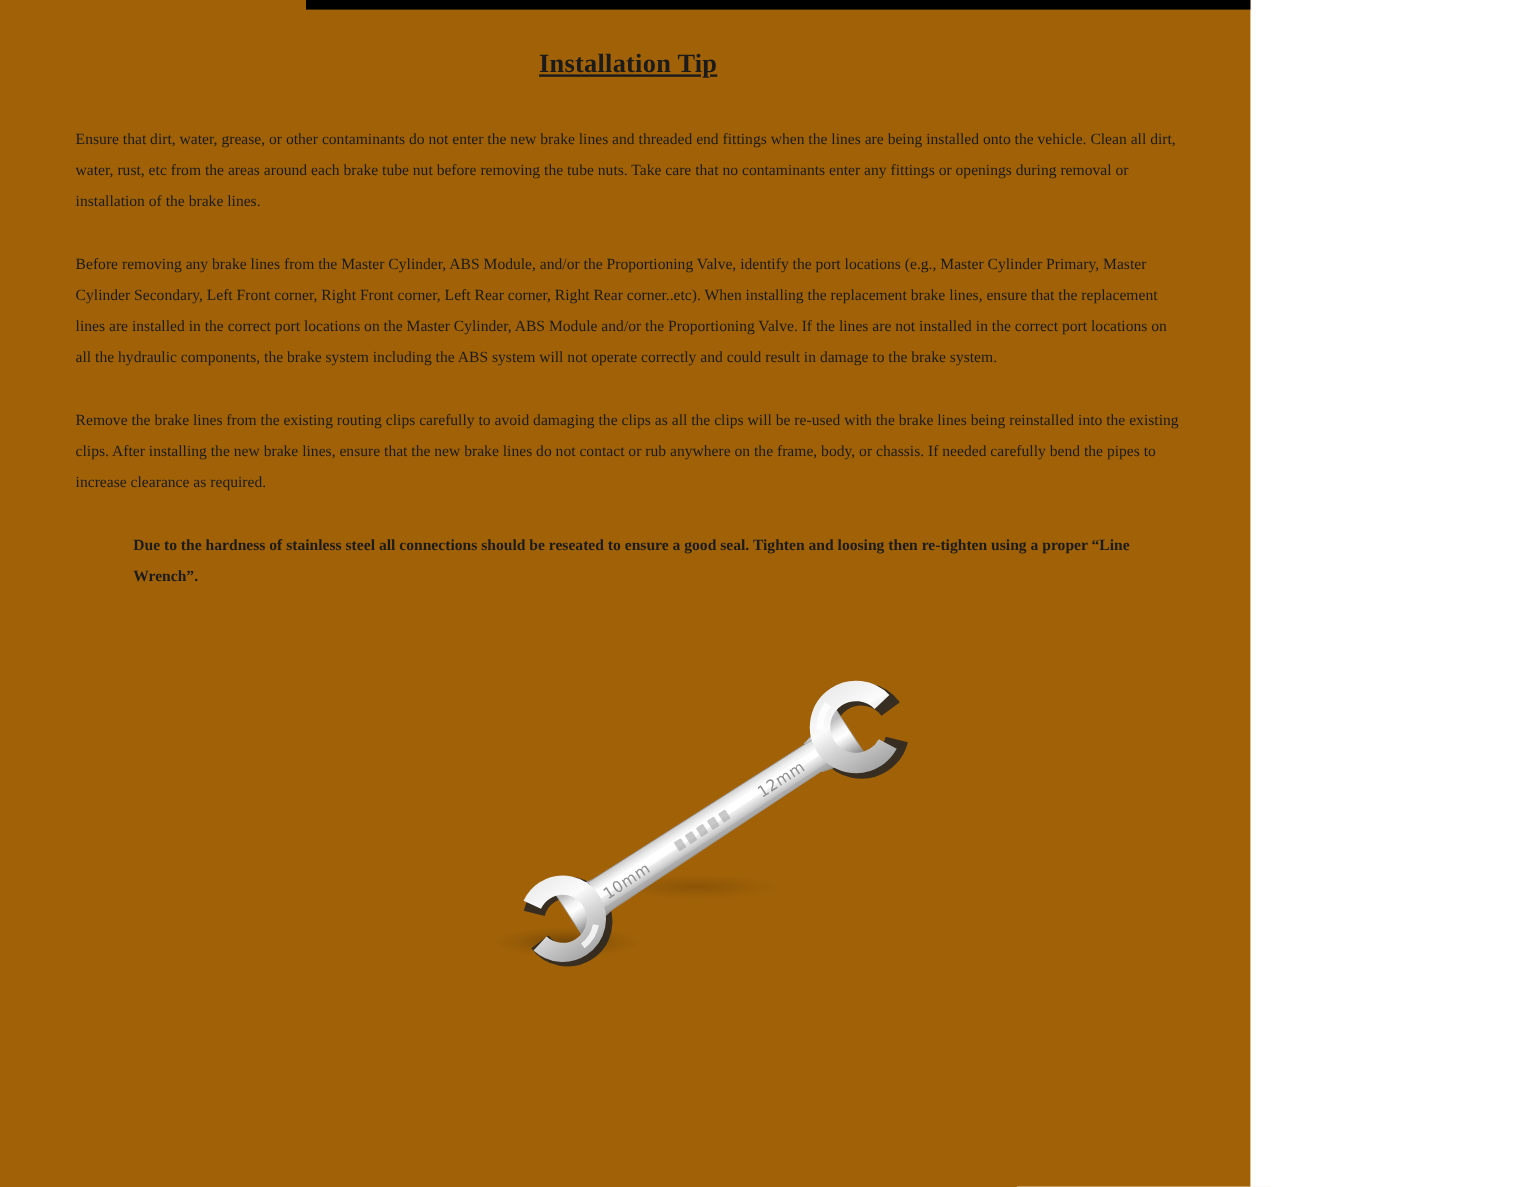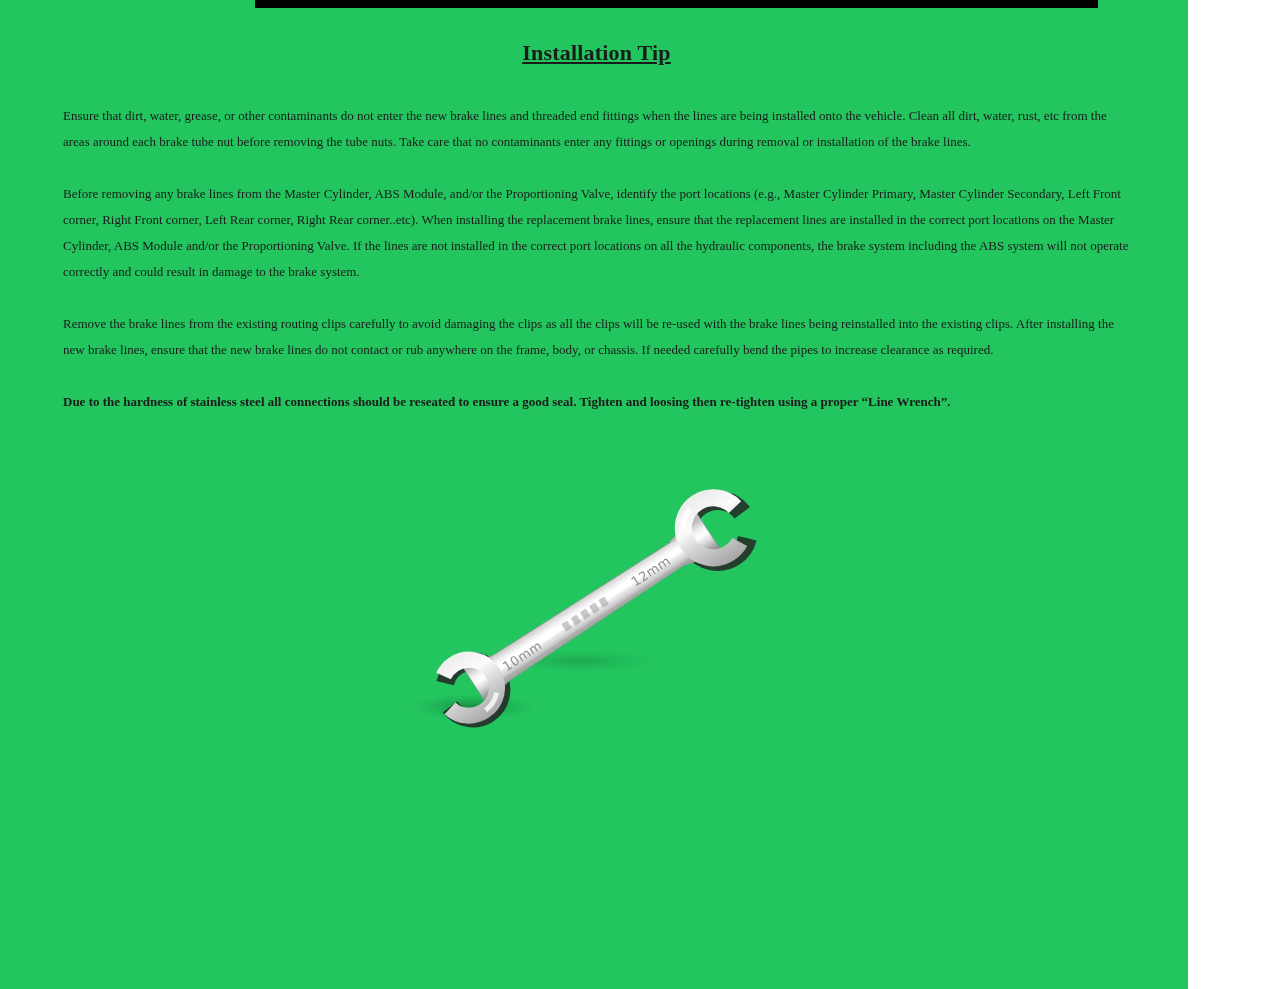--- a/index.html
+++ b/index.html
@@ -1,31 +1,31 @@
 <!DOCTYPE html>
 <html><head>
 <meta charset="utf-8">
 <style>
   html,body{margin:0;padding:0;background:#ffffff;}
   .page{
-    position:relative;width:1188px;height:989px;background:#22c55e;
+    position:relative;width:1042px;height:989px;background:#a16207;
     overflow:hidden;color:#1b1b1b;
     font-family:"Liberation Serif","DejaVu Serif",serif;
   }
   .topbar{position:absolute;left:255px;top:0;width:843px;height:8px;background:#000;}
   .content{padding:40px 58px 0 63px;}
   .title{
     font-size:22px;font-weight:bold;text-align:center;margin:0;
     text-decoration:underline;letter-spacing:.2px;
   }
   .body-text p{
     font-size:13px;line-height:26px;margin:26px 0 0 0;text-align:left;
   }
   .body-text p.lead{margin-top:37px;}
-  .body-text p.warning{font-weight:bold;}
+  .body-text p.warning{font-weight:bold;margin-left:48px;}
   .figure{
     position:relative;margin:46px 0 0 332px;width:390px;height:290px;
   }
   .figure svg{display:block;}
 </style>
 </head>
 <body>
 
 <div class="page">
 

